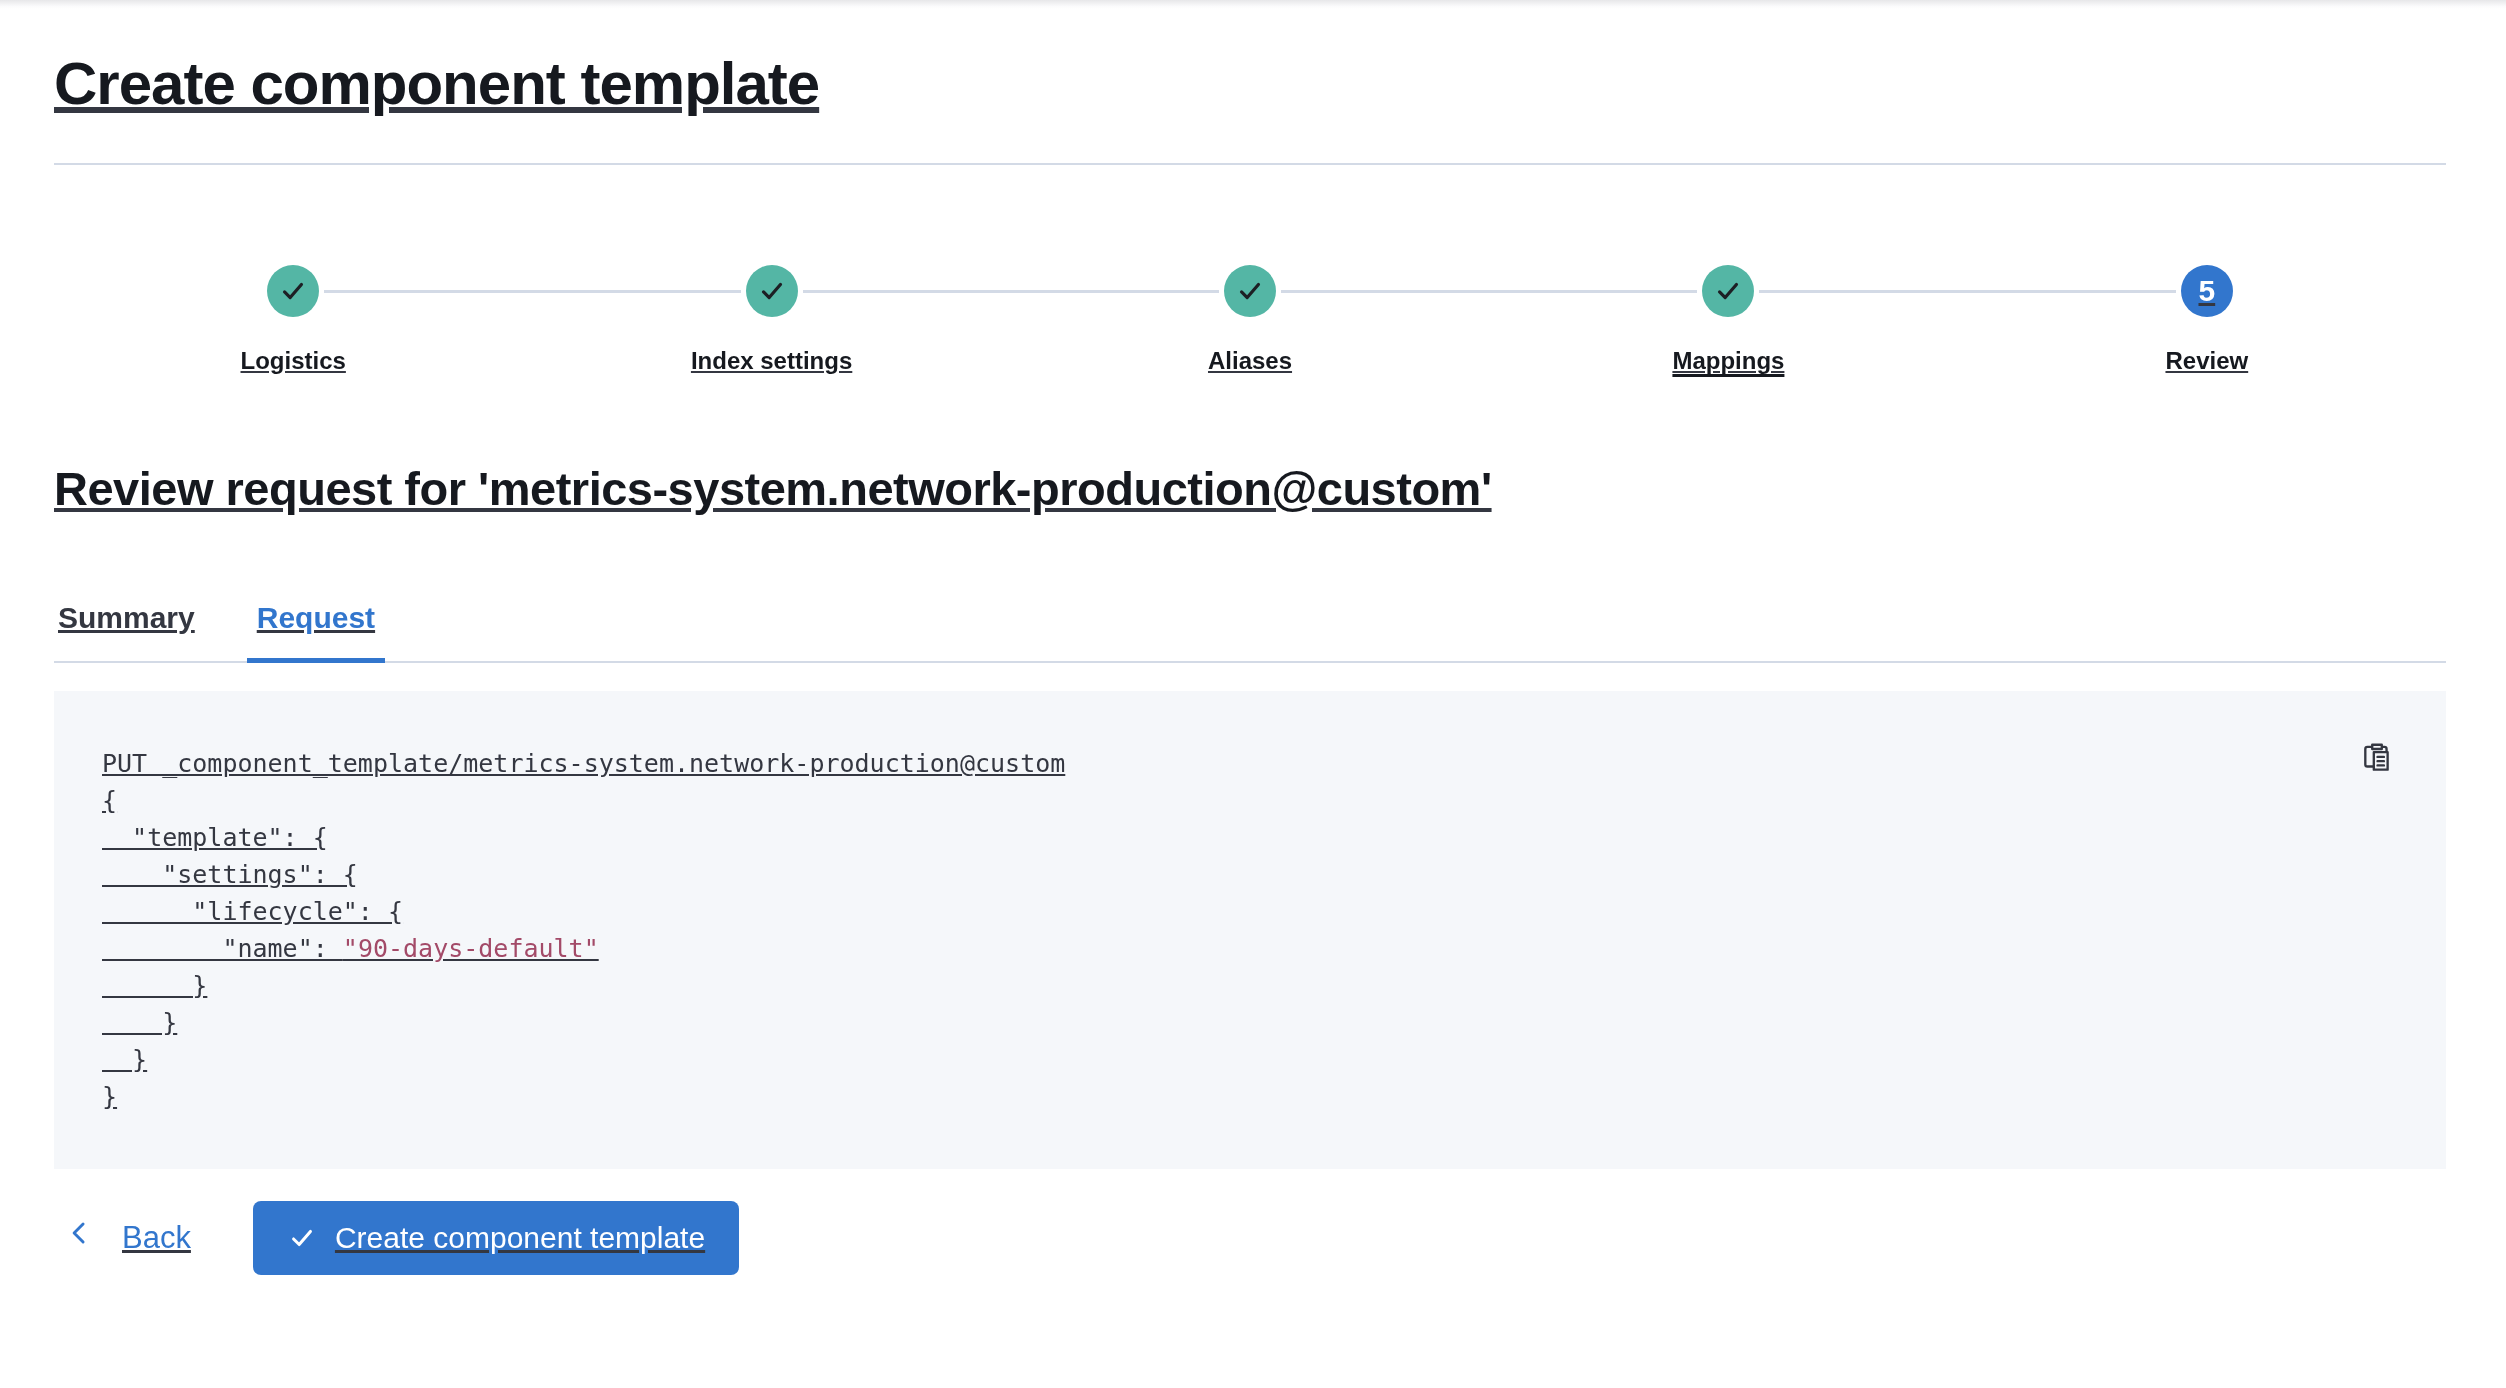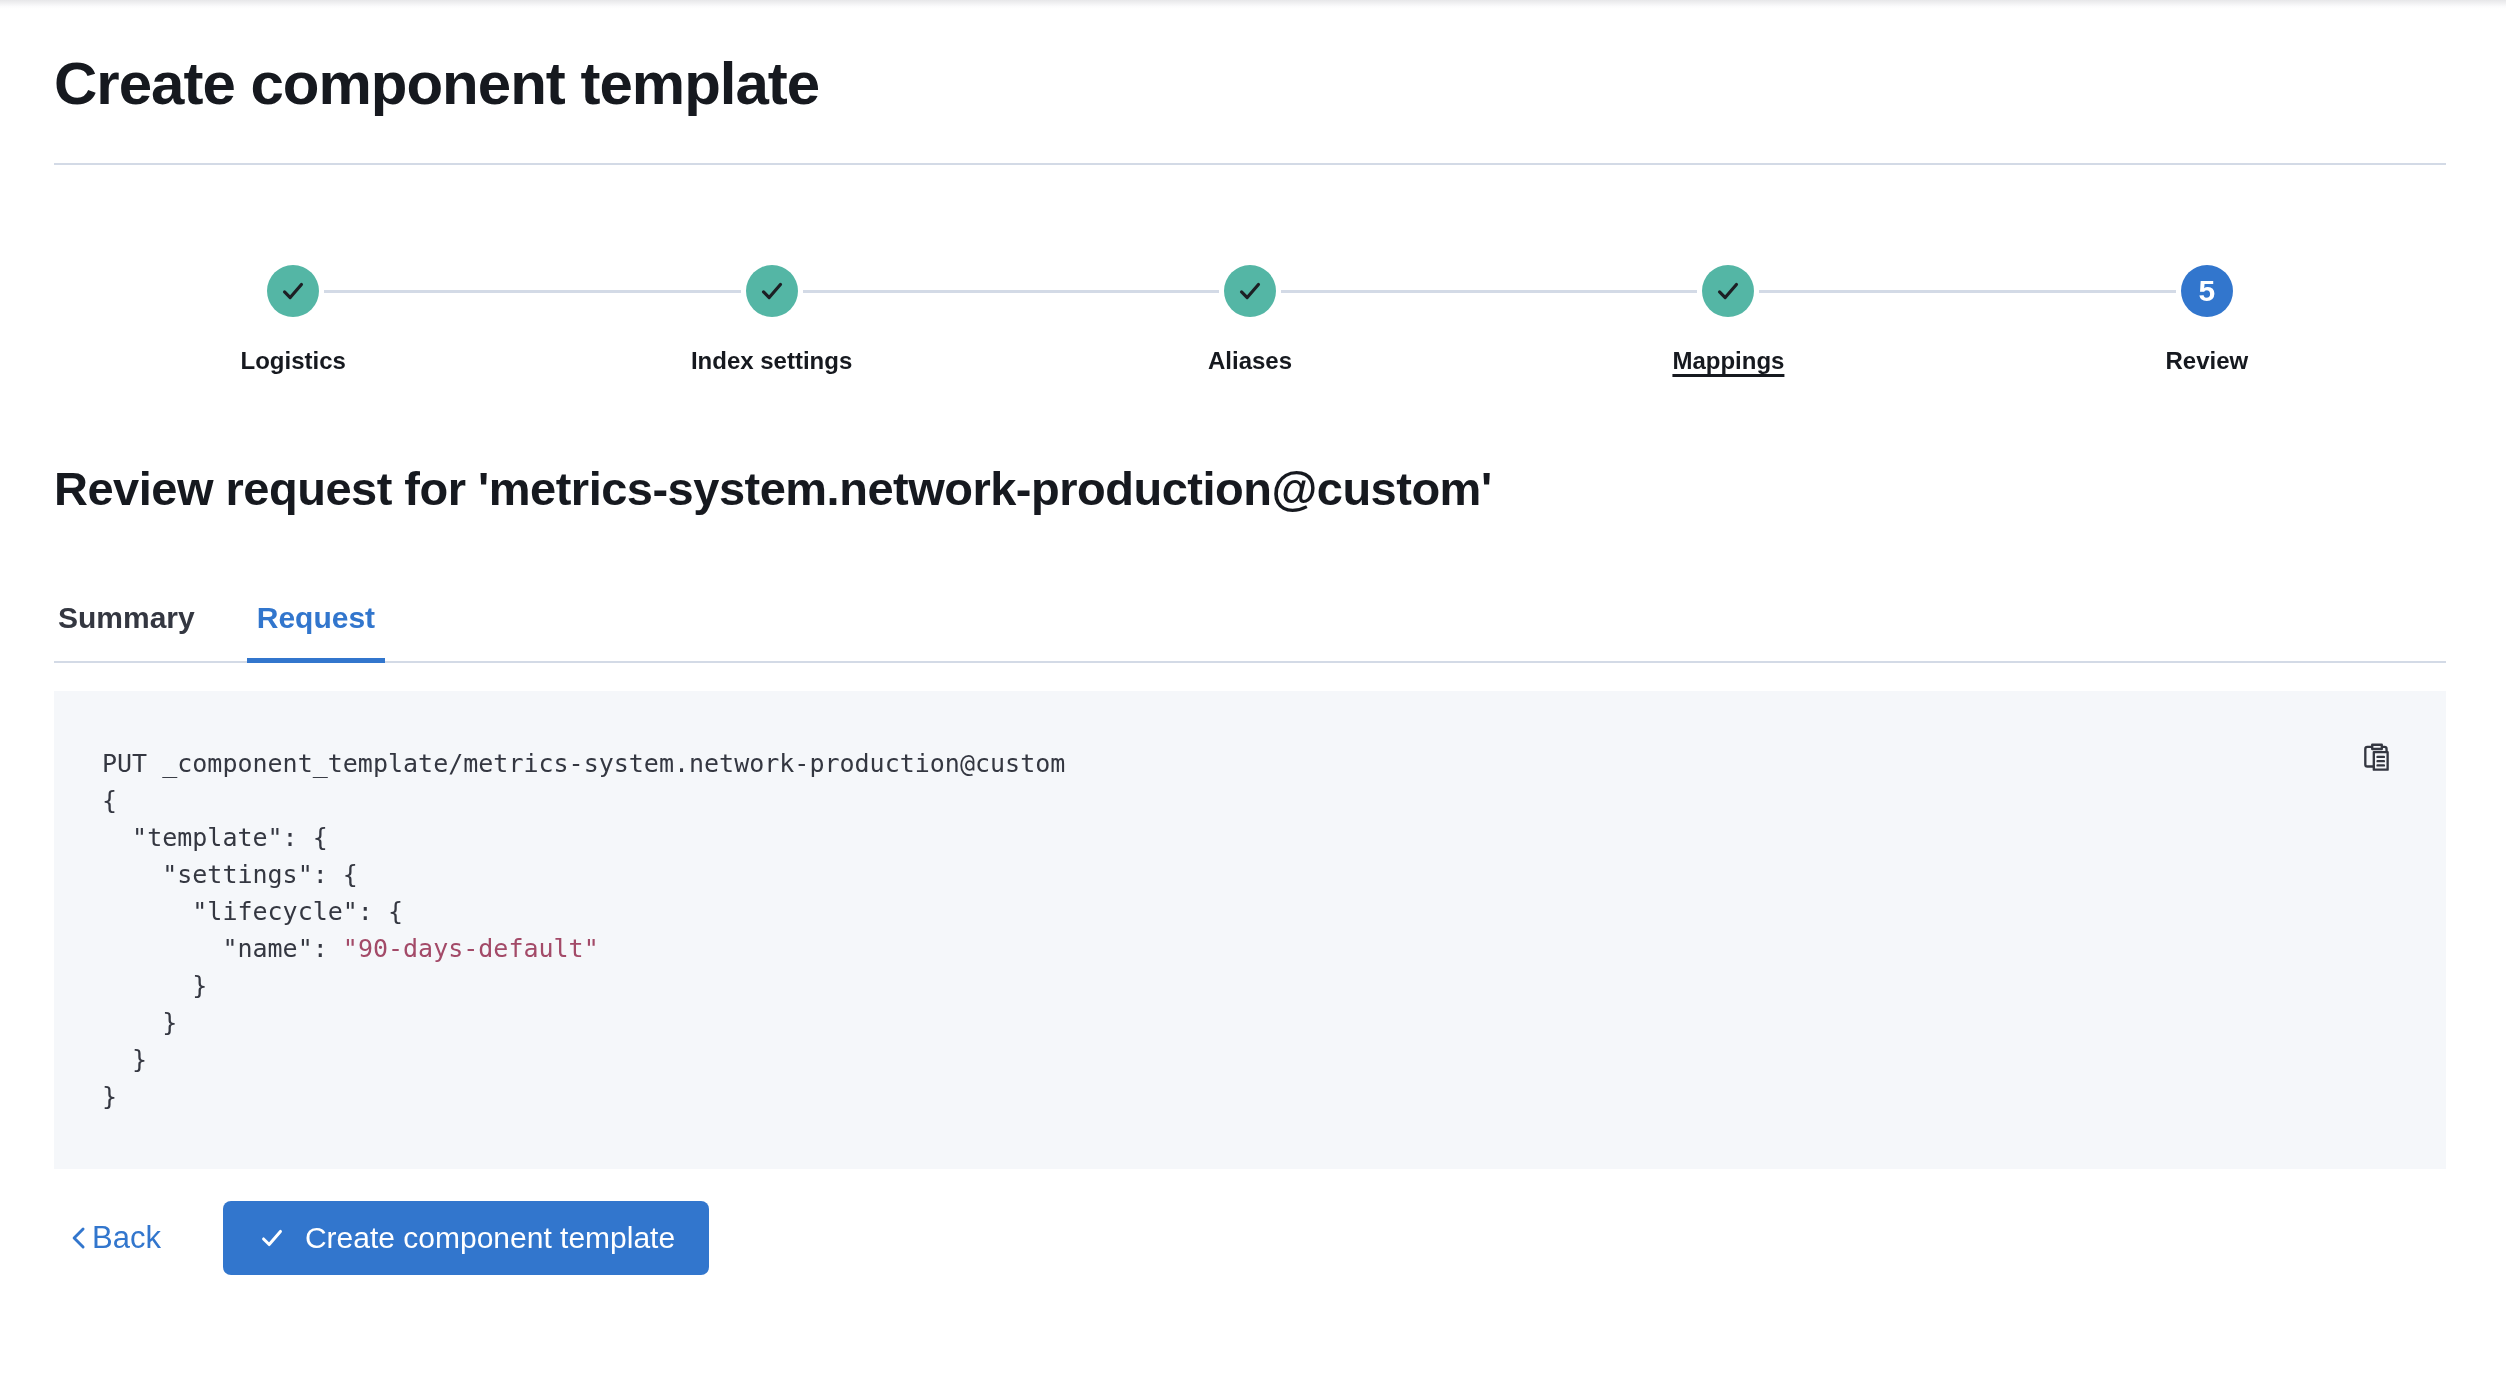--- a/index.html
+++ b/index.html
@@ -7,21 +7,21 @@
   body {
     width: 2506px; height: 1388px;
     font-family: "Liberation Sans", "DejaVu Sans", sans-serif;
     color: var(--body_text, #343741);
     overflow: hidden;
   }
   .top-strip {
     height: 9px;
     background: linear-gradient(#e7e7e9, #fbfbfc 70%, #ffffff);
   }
-  .container { padding: 22px 60px 0 54px; }
+  .container { padding: 22px 60px 0 54px; text-decoration: underline; }
 
   .page-title {
     margin: 18px 0 44px;
     font-size: 60px; line-height: 70px;
     font-weight: 700; letter-spacing: -1px;
     color: var(--heading_text, #16191f);
   }
   .divider {
     border: none; border-top: 2px solid var(--border, #d3dae6);
   }
@@ -92,21 +92,21 @@
   .copy-btn {
     position: absolute; top: 50px; right: 52px;
     width: 34px; height: 34px;
     background: none; border: none; padding: 0; cursor: pointer;
   }
   .copy-btn svg { display: block; }
 
   
   .footer { display: flex; align-items: center; margin-top: 32px; }
   .back-link {
-    display: inline-flex; align-items: center; gap: 0;
+    display: inline-flex; align-items: flex-start; gap: 30px;
     margin-left: 12px;
     color: var(--primary, #3276cd);
     font-size: 31px; font-weight: 500;
     text-decoration: none; cursor: pointer;
     background: none; border: none; font-family: inherit;
   }
   .create-btn {
     display: inline-flex; align-items: center; gap: 18px;
     margin-left: 62px;
     height: 74px; padding: 0 34px;

